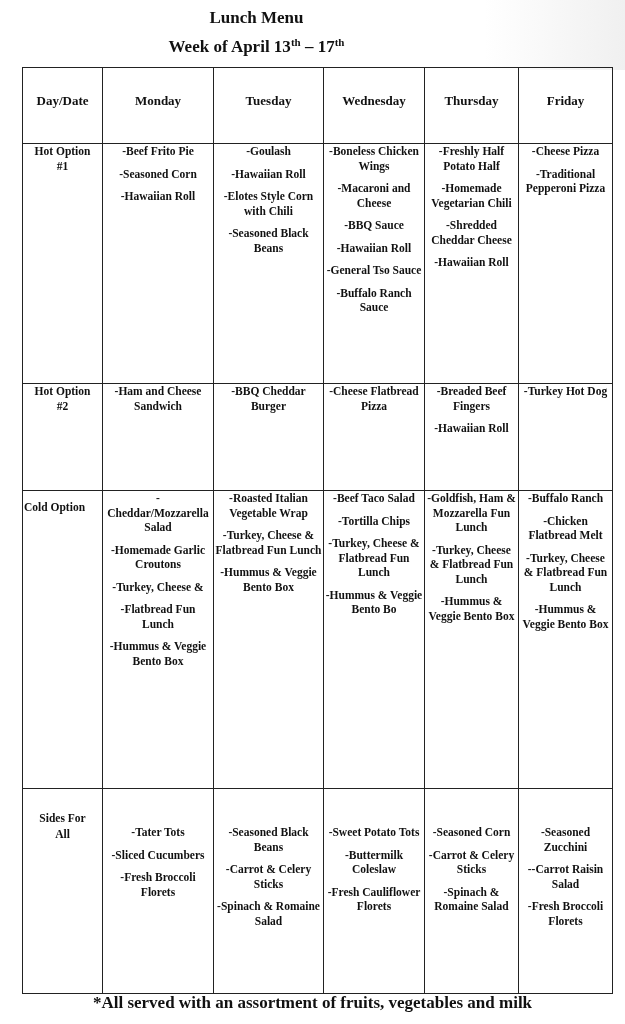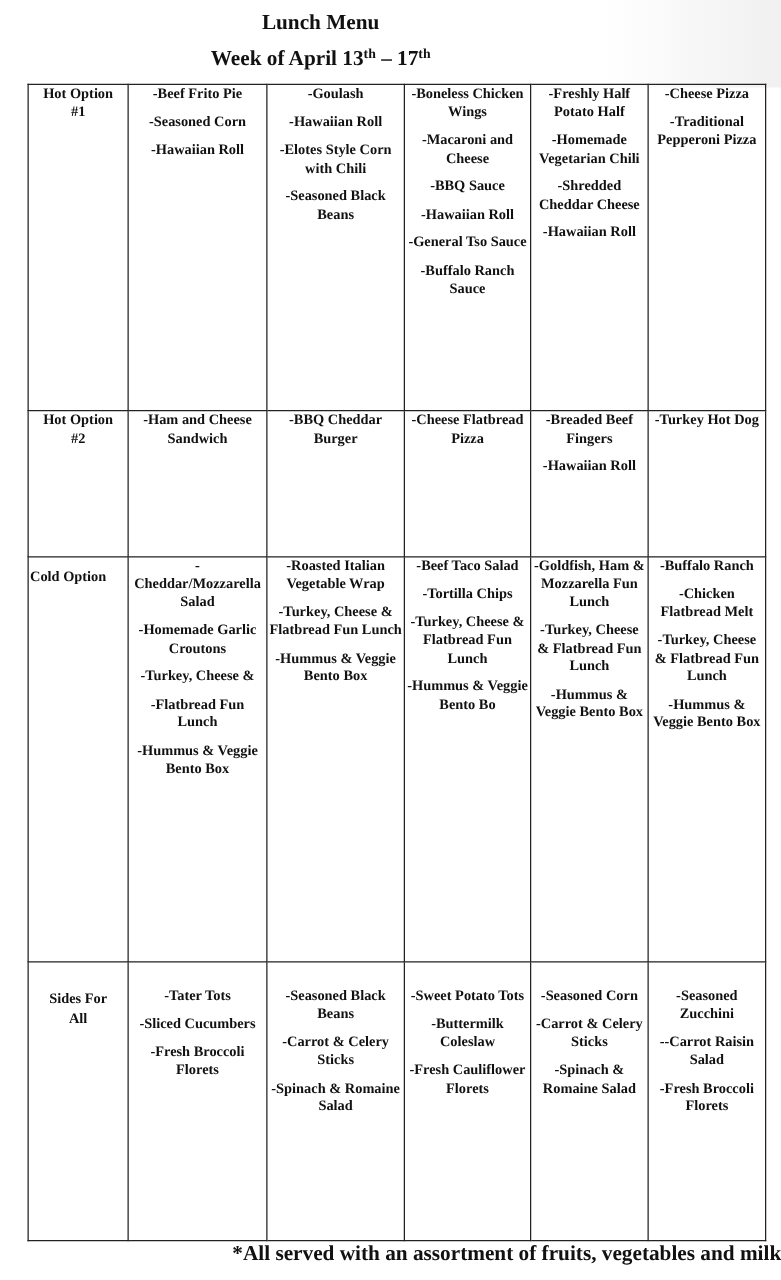--- a/index.html
+++ b/index.html
@@ -11,23 +11,23 @@
   sup { font-size: 11px; vertical-align: 6px; line-height: 0; }
   table.menu { position: absolute; left: 22px; top: 67px; width: 590px; height: 926px;
                border-collapse: collapse; table-layout: fixed; }
   table.menu td, table.menu th { border: 1.6px solid #222; padding: 0 1px; vertical-align: top;
                text-align: center; font-weight: bold; font-size: 11.5px; line-height: 14.5px; }
   table.menu th { vertical-align: middle; font-size: 13px; padding-bottom: 8px; }
   td.rowhead { font-size: 13px; line-height: 22px; padding-top: 22px; }
   td.rowhead.cold { padding-top: 9px; text-align: left; }
   td.rowhead.sides { padding-top: 21px; line-height: 16px; }
   .cell { padding-top: 22px; margin-left: 28px; }
-  .cell.sides { padding-top: 20px; }
+  .cell.sides { padding-top: 36px; }
   .item { margin-bottom: 8px; }
-  .foot { position: absolute; left: 0; top: 993px; width: 625px; text-align: right;
+  .foot { position: absolute; left: 0; top: 993px; width: 625px; text-align: center;
           font-weight: bold; font-size: 17px; }
   .shade { position: absolute; right: 0; top: 0; width: 140px; height: 70px;
            background: linear-gradient(to left, rgba(230,230,230,0.6), rgba(255,255,255,0)); }
 </style>
 </head>
 <body>
 
 <div class="shade"></div>
 
 <div class="title" id="t1">Lunch Menu</div>
@@ -36,20 +36,28 @@
 <table class="menu">
   <colgroup>
     <col style="width:80px">
       <col style="width:111px">
       <col style="width:110px">
       <col style="width:101px">
       <col style="width:94px">
       <col style="width:94px">
   </colgroup>
   <tbody>
+      <tr style="height:76px">
+    <th>Day/Date</th>
+    <th>Monday</th>
+    <th>Tuesday</th>
+    <th>Wednesday</th>
+    <th>Thursday</th>
+    <th>Friday</th>
+  </tr>
   <tr style="height:240px">
     <td class="rowhead">
           <div>Hot Option</div>
           <div>#1</div>
         </td>
     <td class="cell">
           <div class="item">-Beef Frito Pie</div>
           <div class="item">-Seasoned Corn</div>
           <div class="item">-Hawaiian Roll</div>
         </td>

